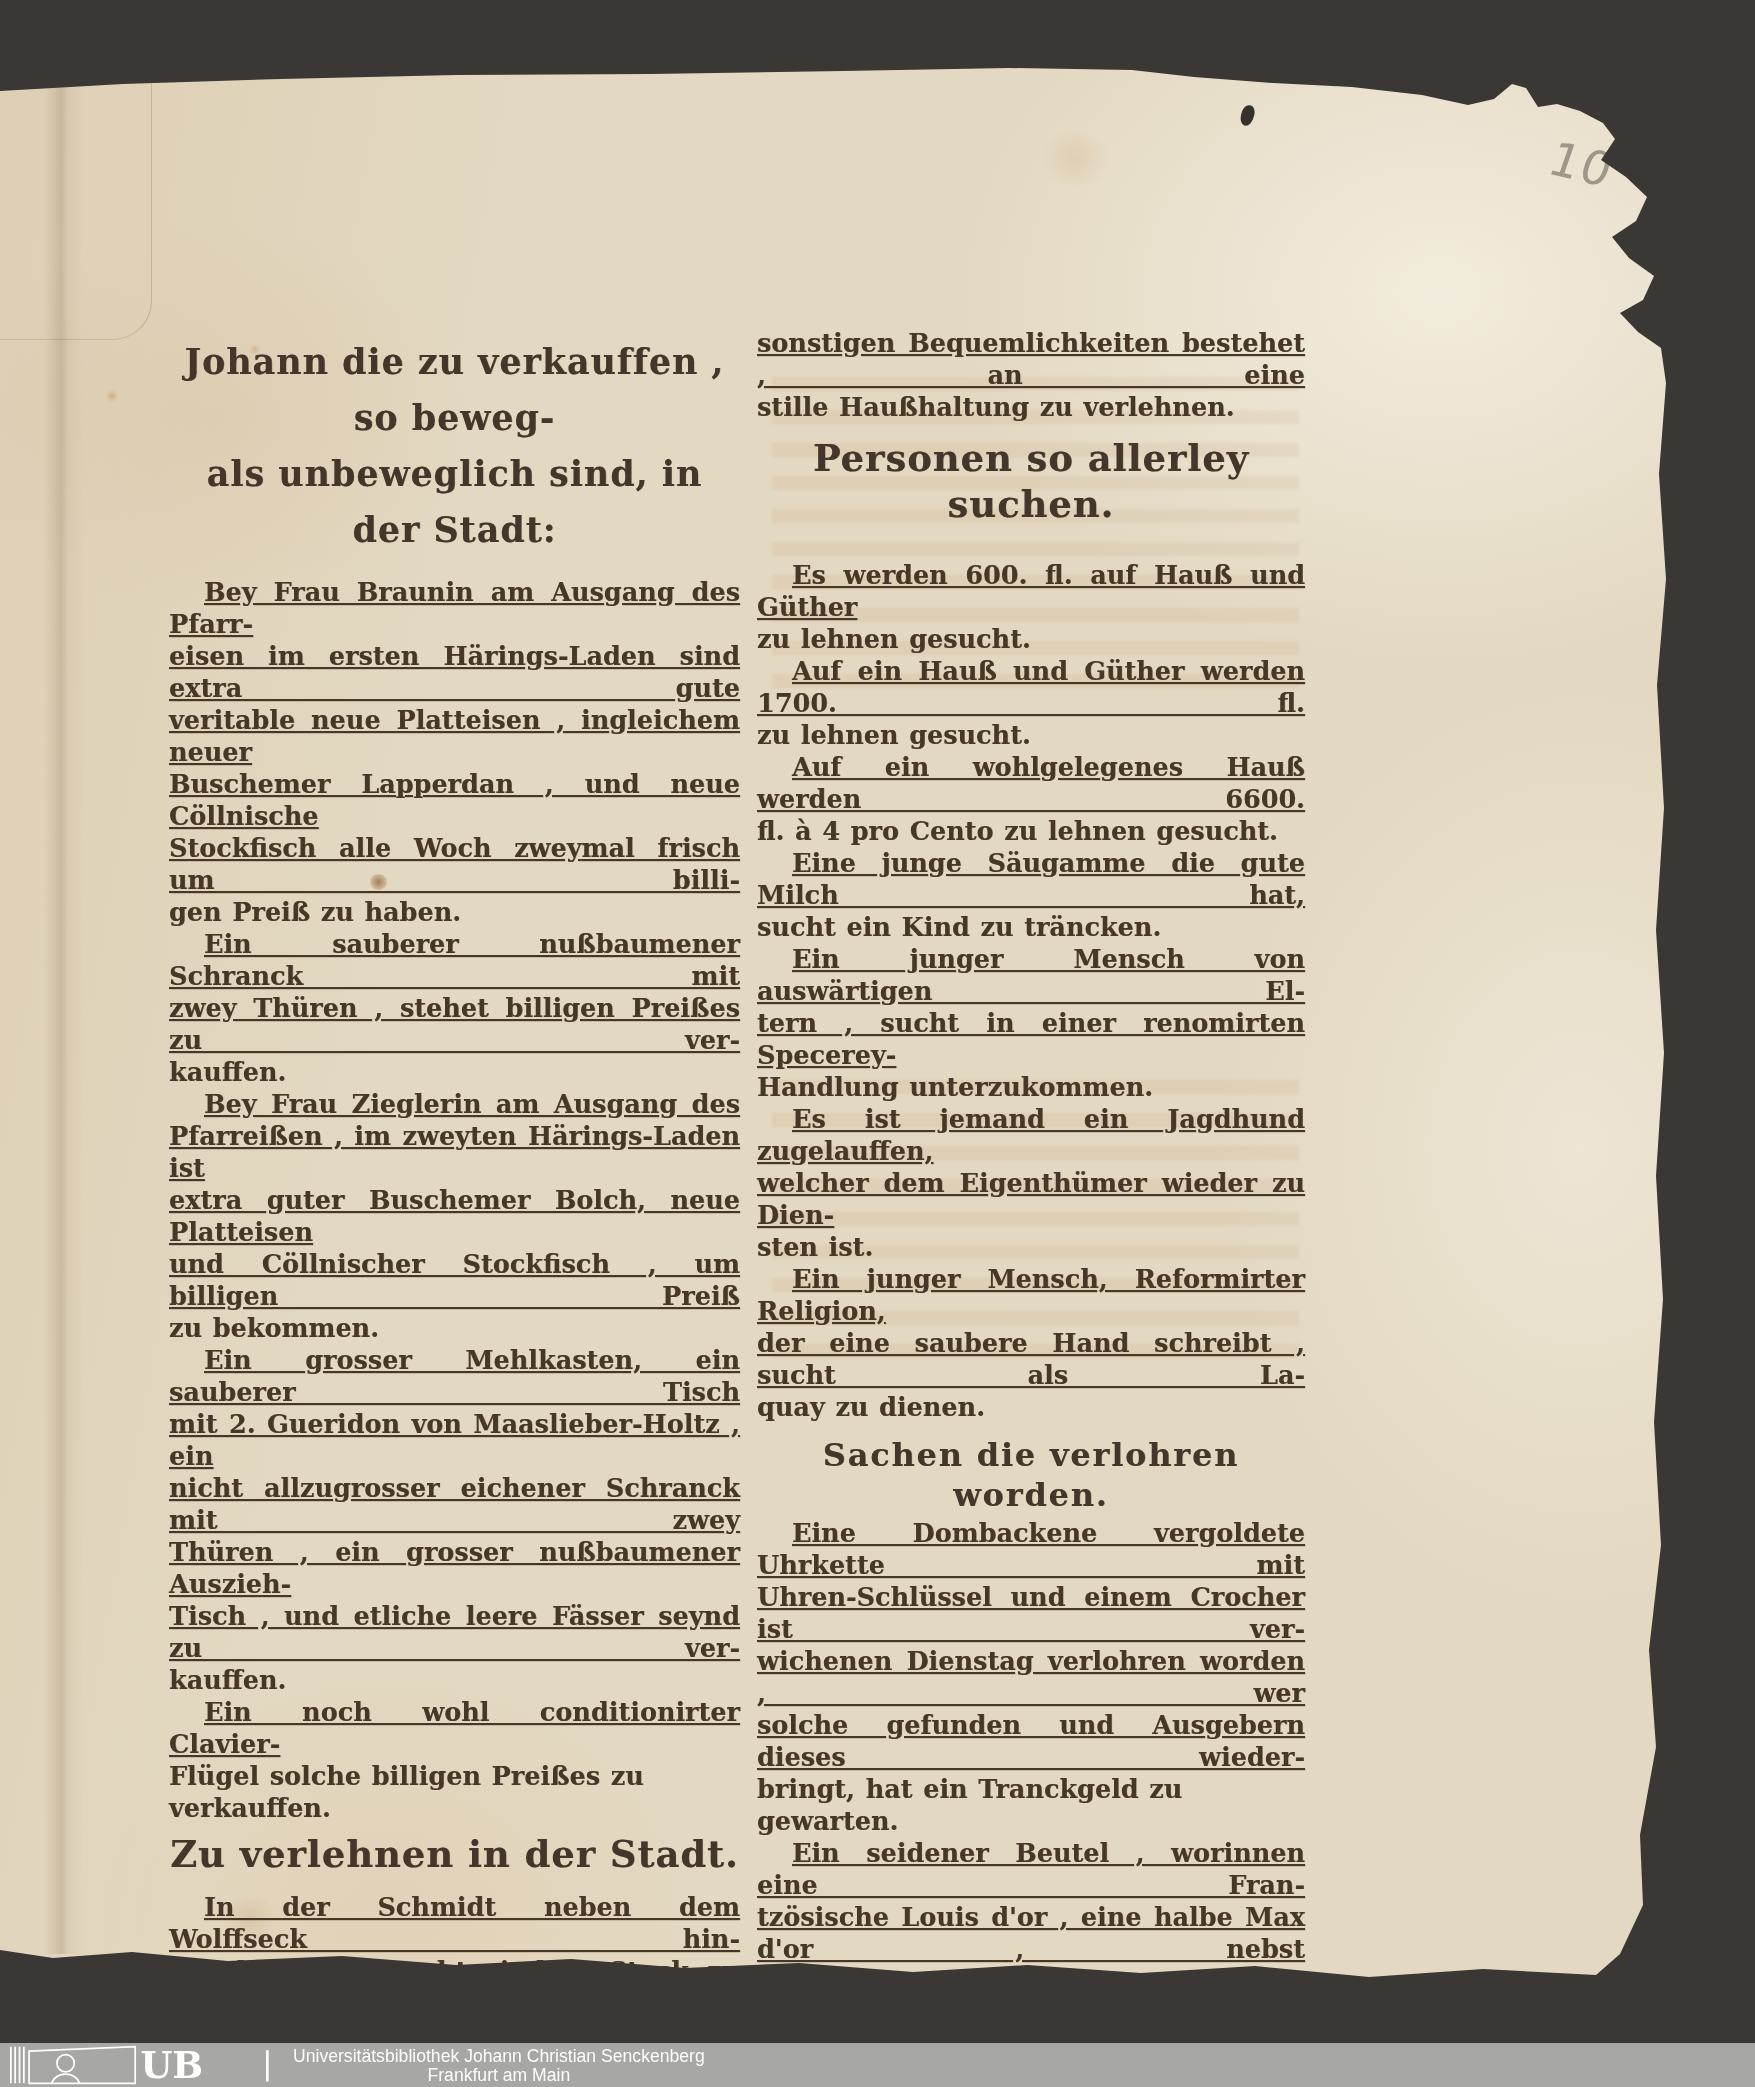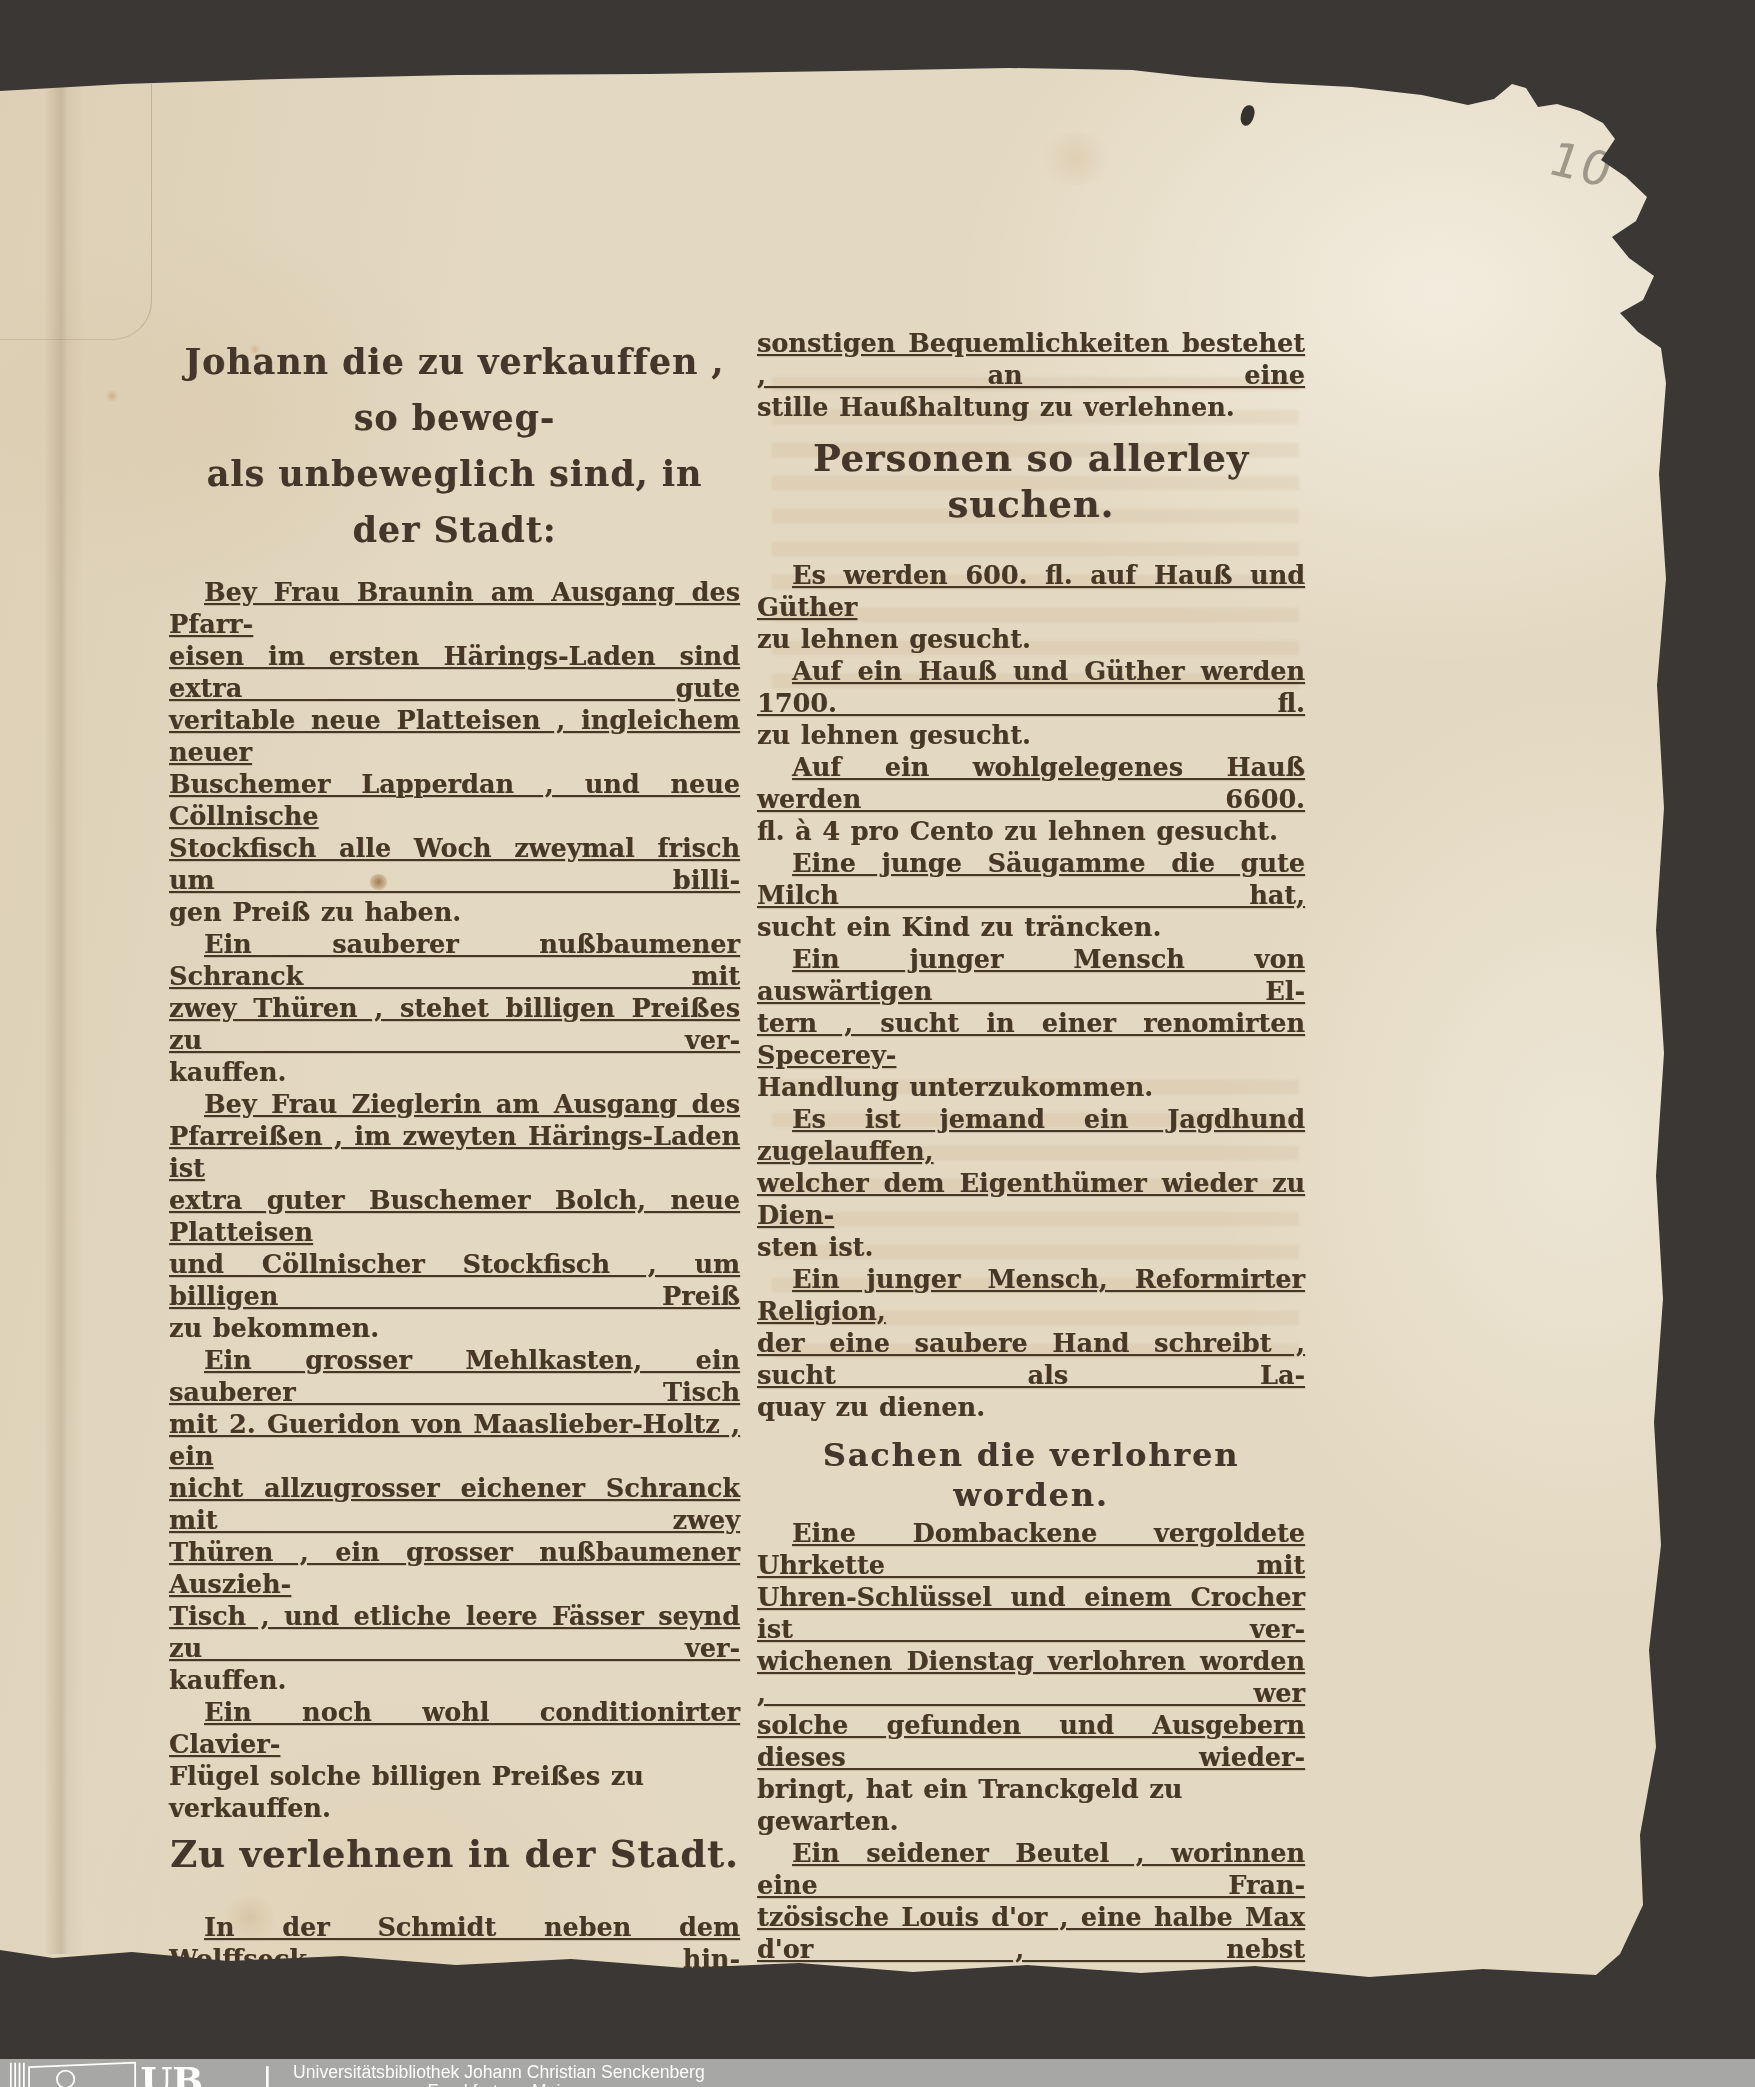--- a/index.html
+++ b/index.html
@@ -62,31 +62,31 @@
   }
   
   .col{position:absolute;color:#463727;}
   .col.left{left:169px;top:334px;width:571px;}
   .col.right{left:757px;top:327px;width:548px;}
   .heading{
     text-align:center;font-weight:700;color:#44362a;
     text-shadow:0.4px 0.4px 0 rgba(68,52,32,.45);
   }
   .h1{font-size:35px;line-height:56px;letter-spacing:0.9px;margin-bottom:17.6px;}
-  .h2{font-size:37px;line-height:46px;margin-top:7px;margin-bottom:34px;letter-spacing:0.9px;}
+  .h2{font-size:37px;line-height:46px;margin-top:7px;margin-bottom:14px;letter-spacing:0.9px;}
   .h3{font-size:37px;line-height:46px;margin-top:12px;margin-bottom:32px;letter-spacing:0.9px;}
   .h4{font-size:32px;line-height:40px;margin-top:12.3px;margin-bottom:2px;letter-spacing:1.8px;}
   .para{font-size:25.5px;font-weight:700;line-height:32px;word-spacing:1.8px;
     text-shadow:0.4px 0.4px 0 rgba(70,50,30,.45);}
   .pline{display:block;text-align:left;}
   .pline.j{text-align:justify;text-align-last:justify;text-decoration:underline;}
   .pline.ind{text-indent:35px;}
   
   .footer-bar{
-    position:absolute;left:0;bottom:0;width:1756px;height:28px;
+    position:absolute;left:0;bottom:0;width:1756px;height:44px;
     background:#a7a7a6;
   }
   .ub-logo{position:absolute;left:7px;top:1.8px;}
   .footer-text{
     position:absolute;left:293px;top:3.5px;
     font-family:"Liberation Sans", sans-serif;
     font-size:17.6px;line-height:19.3px;color:#fdfdfc;text-align:center;
   }
 </style>
 </head>

